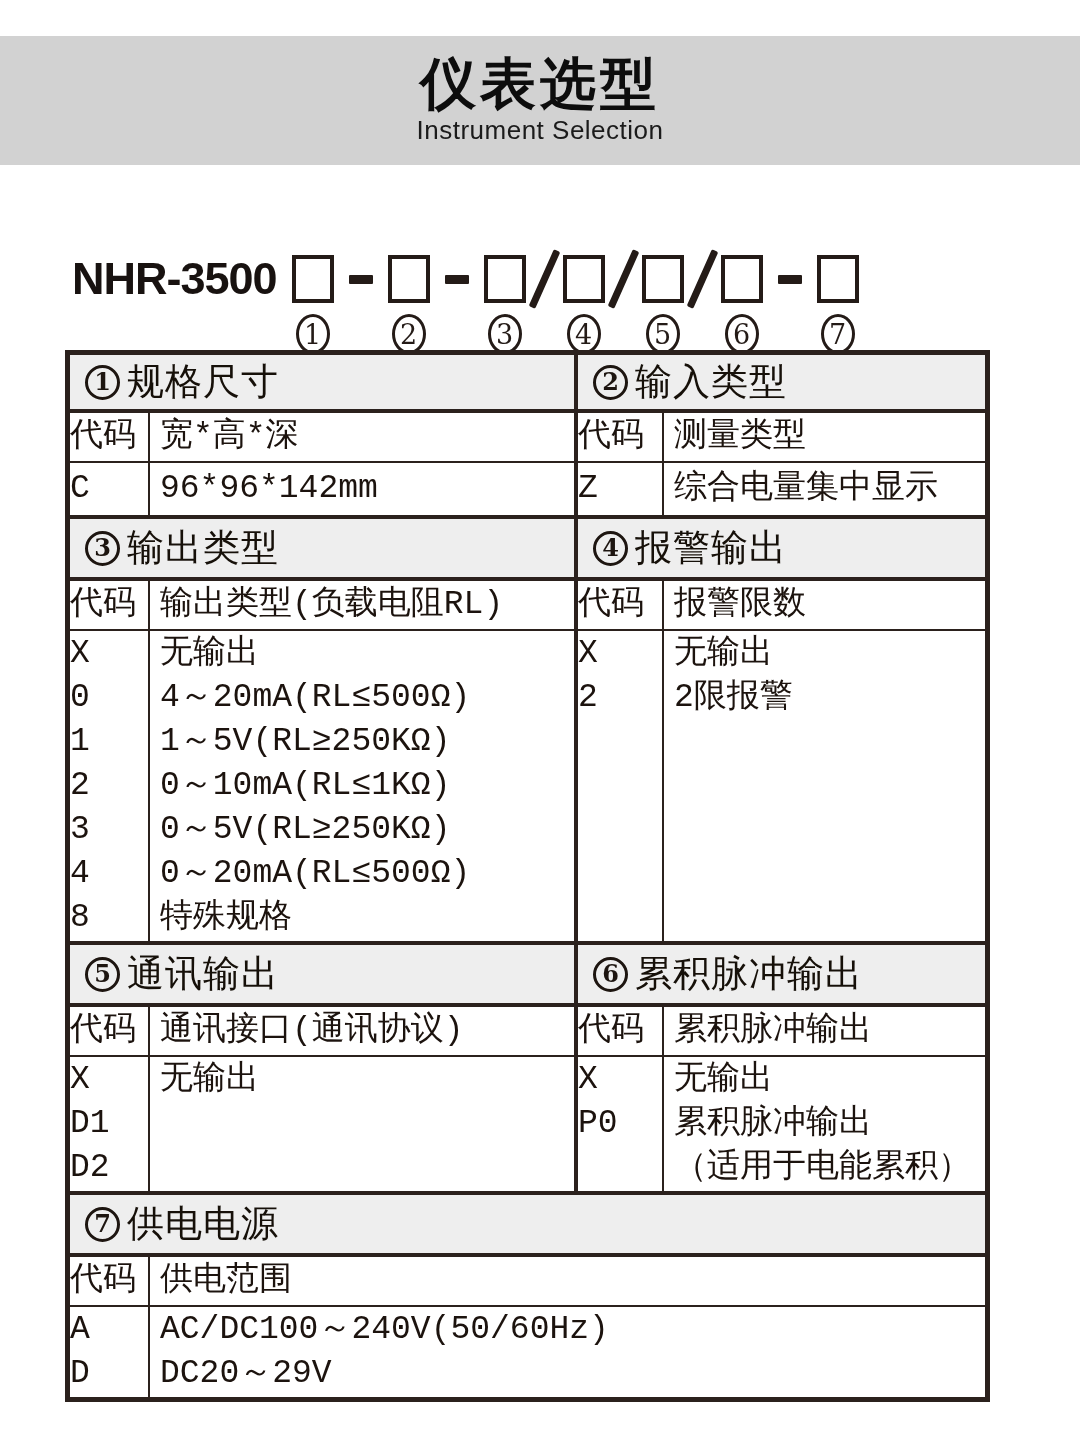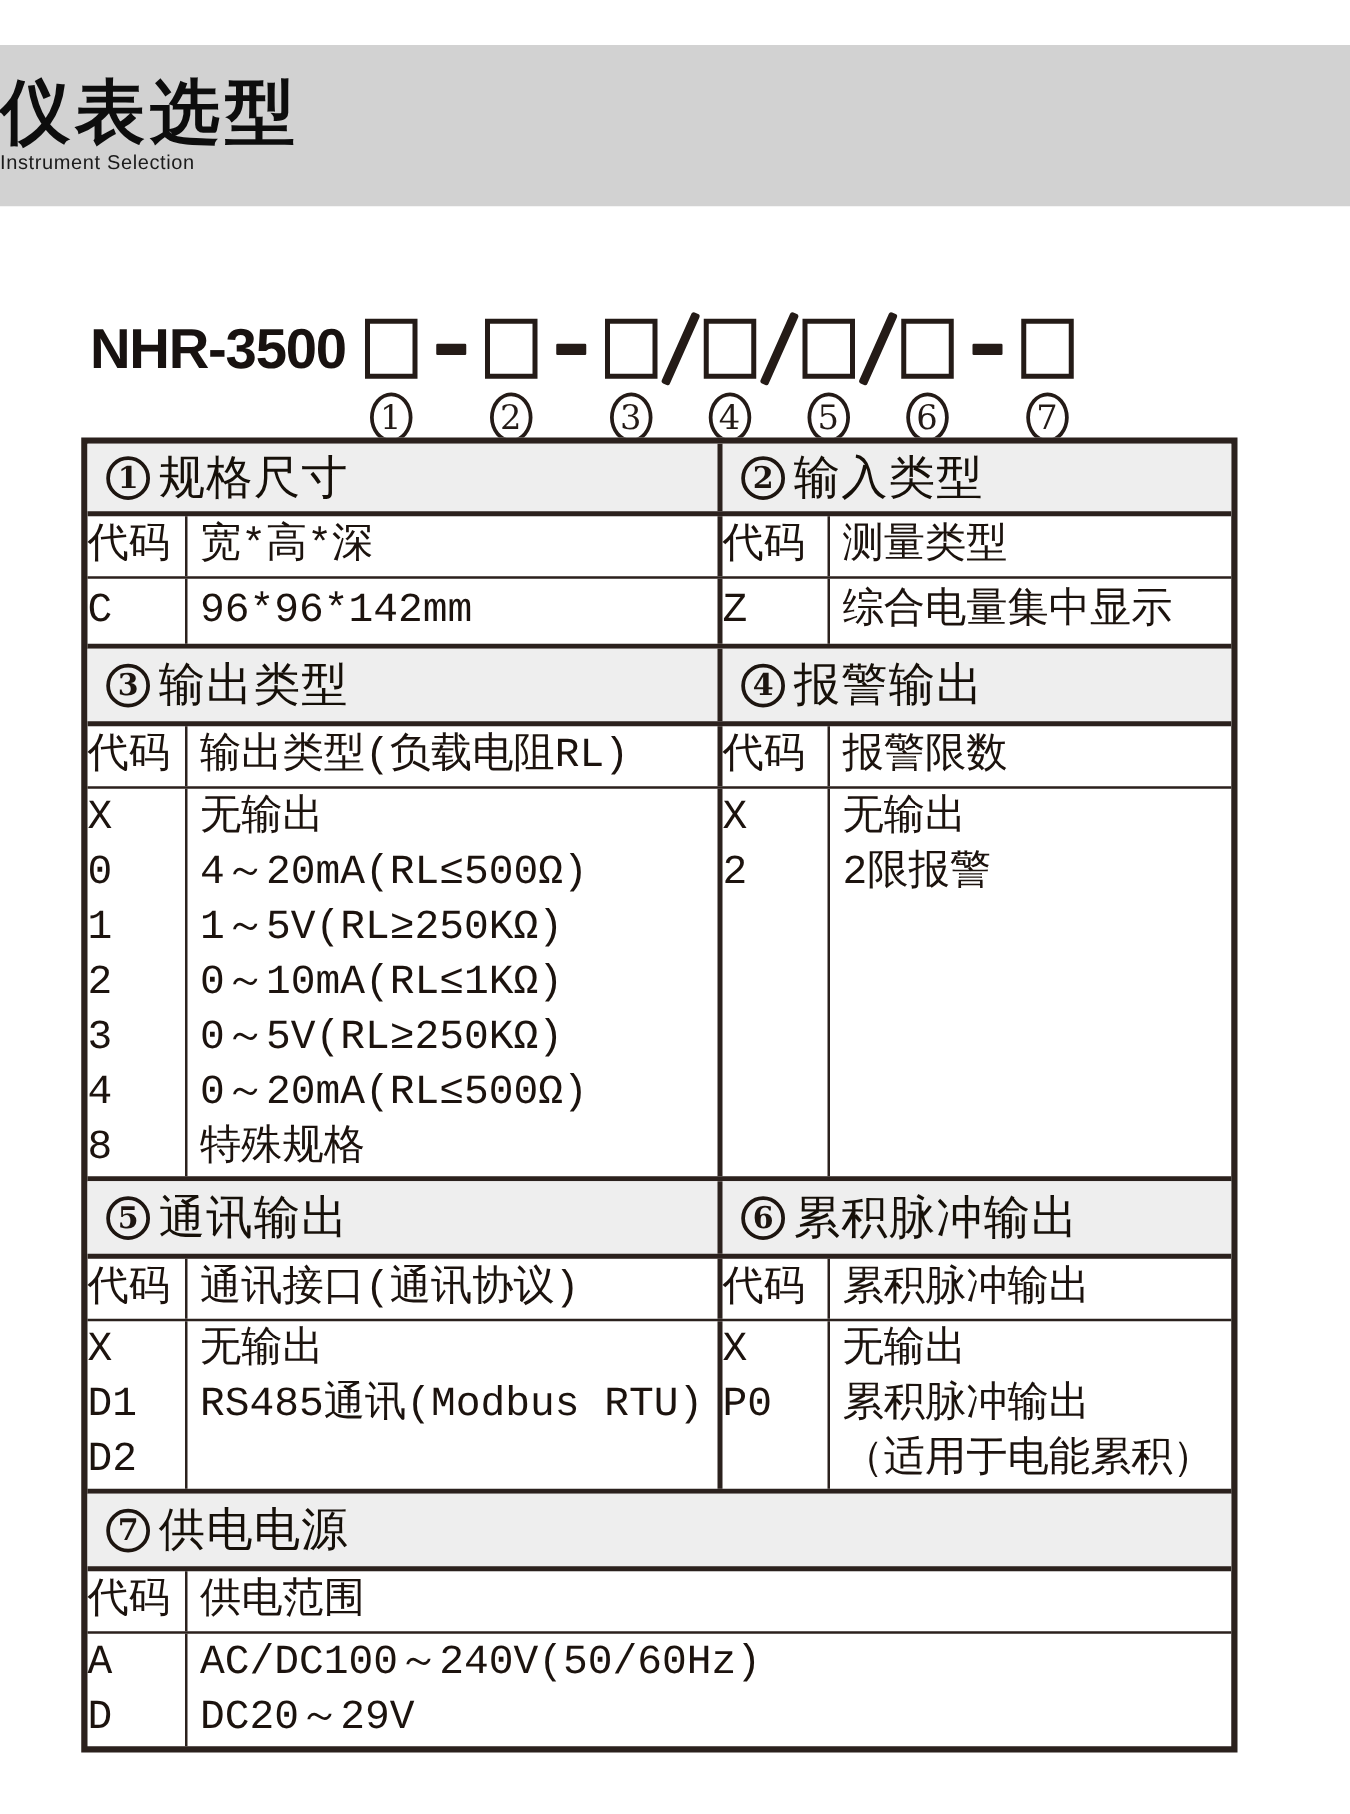--- a/index.html
+++ b/index.html
@@ -16,28 +16,28 @@
     background:#ffffff;
     color:var(--ink);
     font-family:"Liberation Sans", sans-serif;
     overflow:hidden;
   }
 
   
   .band{
     position:absolute;left:0;top:36px;width:1080px;height:129px;
     background:var(--band);
-    display:flex;flex-direction:column;justify-content:center;
+    display:flex;flex-direction:column;align-items:center;justify-content:center;
   }
   .band .title{
     font-size:56px;font-weight:700;letter-spacing:4px;color:#0d0d0d;
     line-height:1.05;
   }
   .band .subtitle{
-    font-size:16px;font-weight:400;color:#1b1b1b;margin-top:2px;
+    font-size:26px;font-weight:400;color:#1b1b1b;margin-top:2px;
     letter-spacing:0.5px;
   }
 
   
   .model{
     position:absolute;left:72px;top:248px;
     display:flex;align-items:center;gap:15px;
   }
   .slot{display:flex;flex-direction:column;align-items:center;}
   .slot .top{height:62px;display:flex;align-items:center;justify-content:center;}
@@ -375,21 +375,20 @@
       </div>
       <div class="row data d3">
         <div class="half left">
           <div class="code-col">
             <div class="ln">X</div>
             <div class="ln">D1</div>
             <div class="ln">D2</div>
           </div>
           <div class="desc-col">
             <div class="ln">无输出</div>
-            <div class="ln">RS485通讯(Modbus RTU)</div>
           </div>
         </div>
         <div class="half right">
           <div class="code-col">
             <div class="ln">X</div>
             <div class="ln">P0</div>
             <div class="ln"></div>
           </div>
           <div class="desc-col">
             <div class="ln">无输出</div>

